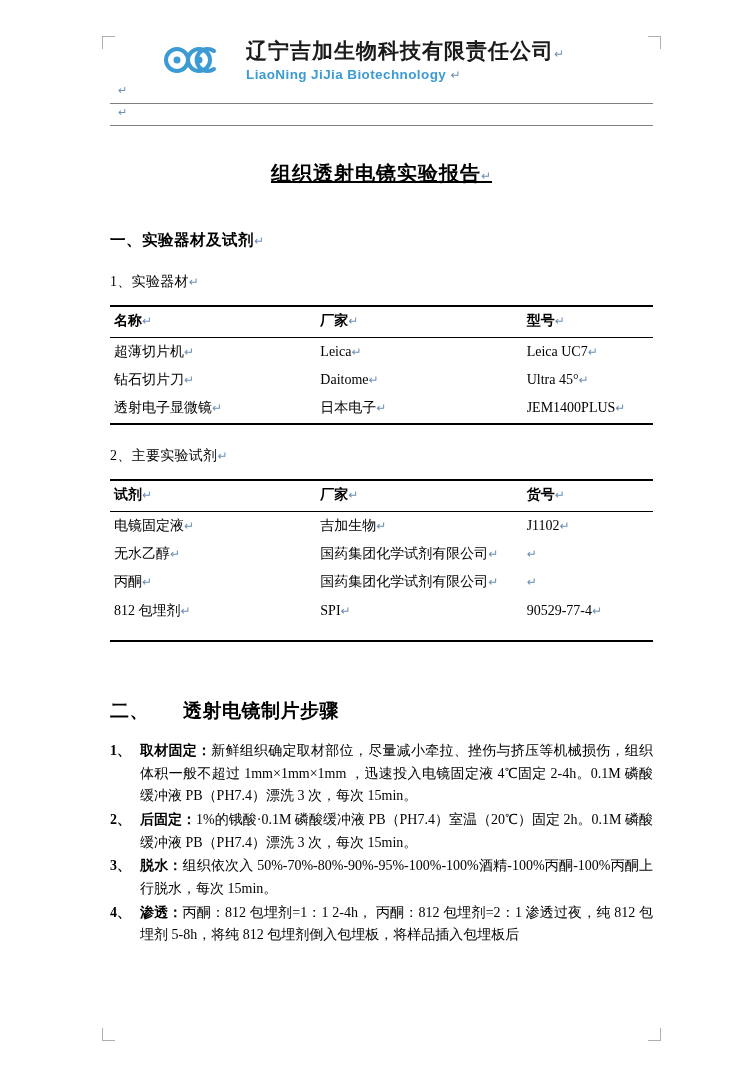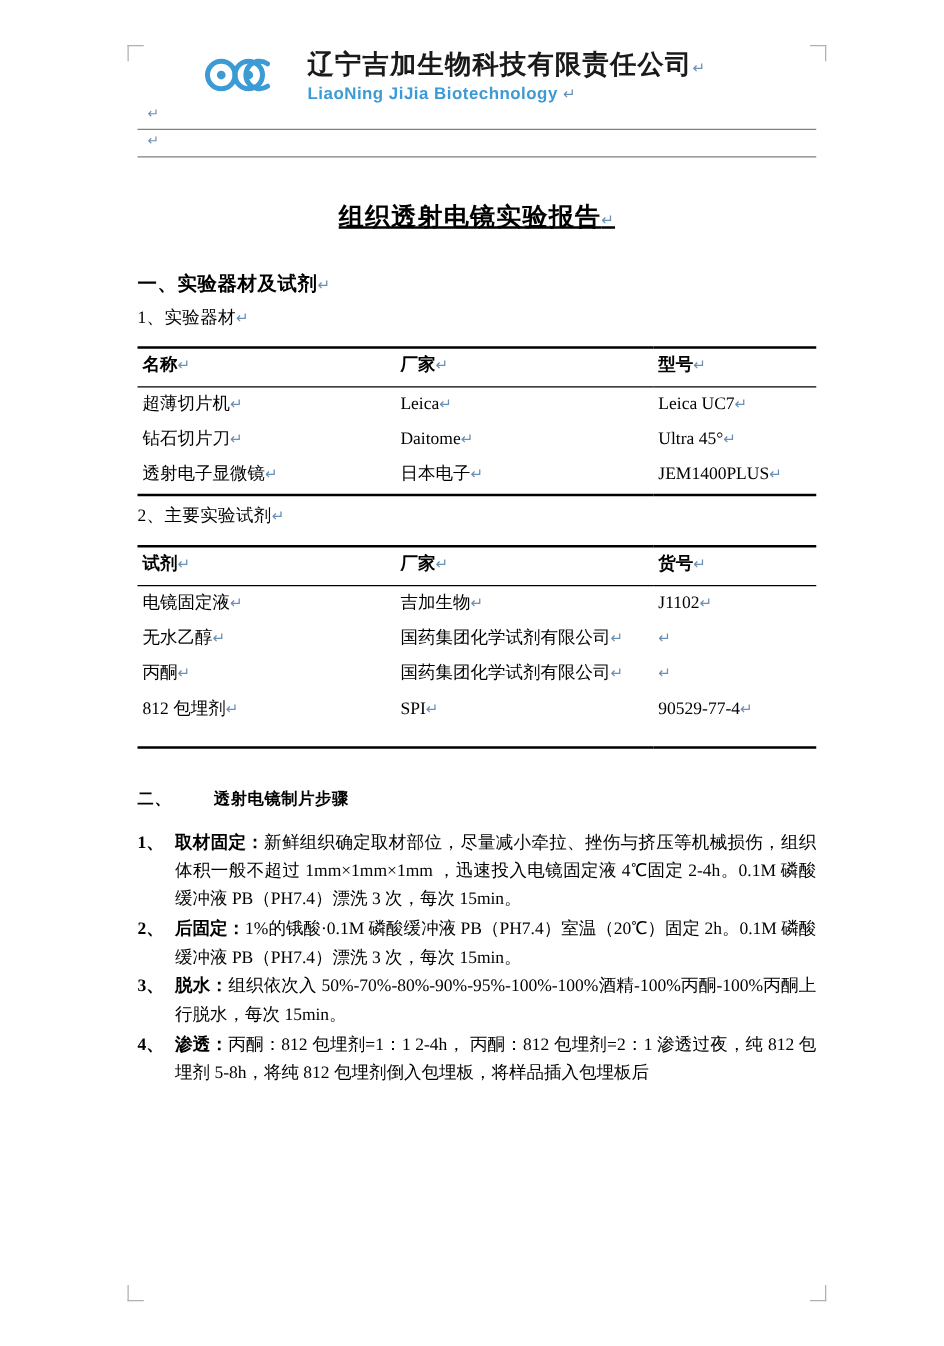--- a/index.html
+++ b/index.html
@@ -112,27 +112,27 @@
     font-weight: bold;
     font-family: "Liberation Serif", serif;
     margin-top: 34px;
     letter-spacing: 1px;
     text-decoration: underline;
   }
 
   .h2 {
     font-size: 15.5px;
     font-weight: bold;
-    margin-top: 30px;
+    margin-top: 43px;
     letter-spacing: 0.5px;
   }
 
   .h3 {
     font-size: 14px;
-    margin-top: 7px;
+    margin-top: 22px;
     letter-spacing: 0.3px;
   }
 
   
   table.doc-table {
     width: 100%;
     border-collapse: collapse;
     margin-top: 14px;
     font-size: 14px;
   }
@@ -157,23 +157,23 @@
   }
   table#equipment-table tbody tr:last-child td { padding-bottom: 5px; }
   table#reagent-table tbody tr:last-child td { padding-bottom: 19px; }
 
   .col-a { width: 38%; }
   .col-b { width: 38%; }
   .col-c { width: 24%; }
 
   
   .h2-steps {
-    font-size: 13px;
-    font-weight: bold;
-    margin-top: 31px;
+    font-size: 19px;
+    font-weight: bold;
+    margin-top: 56px;
     letter-spacing: 0.5px;
   }
   .h2-steps .sp { display: inline-block; width: 34px; }
 
   ol.steps {
     list-style: none;
     margin: 16px 0 0 0;
     padding: 0;
   }
   ol.steps li {

